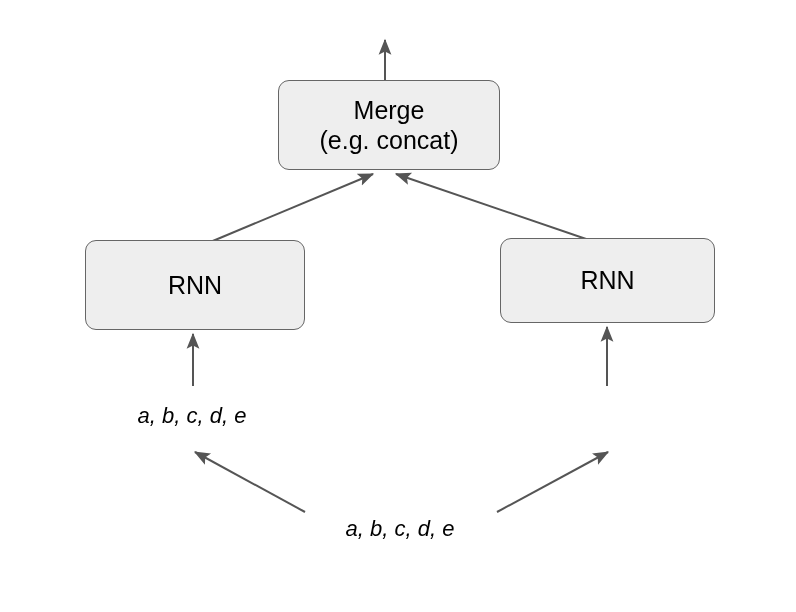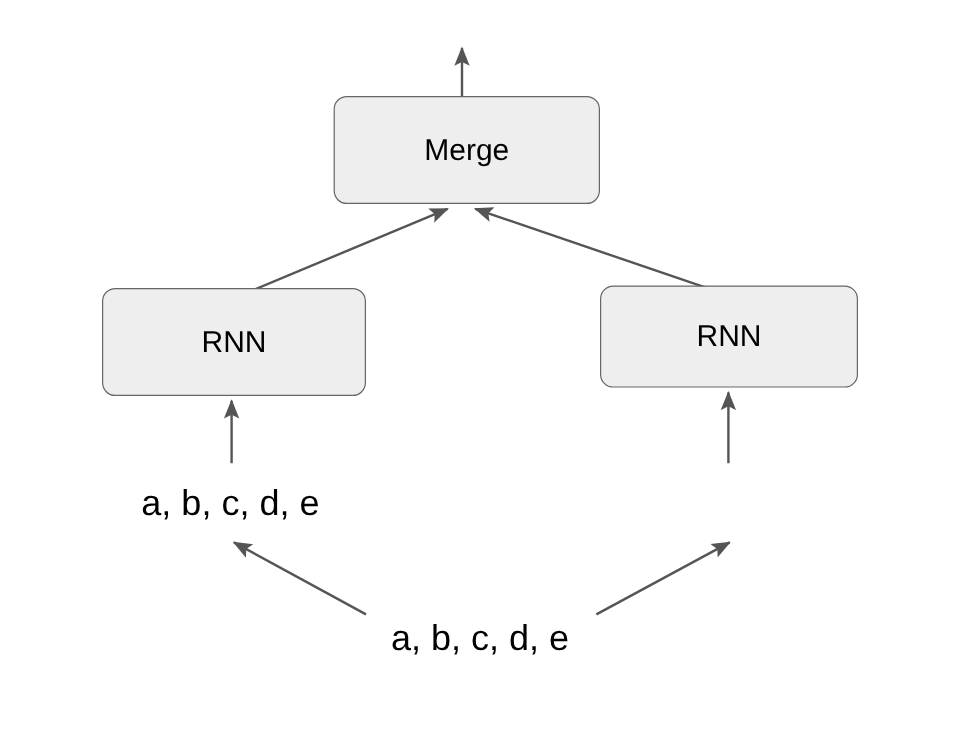--- a/index.html
+++ b/index.html
@@ -65,25 +65,26 @@
     height: 85px;
     font-size: 25px;
   }
   .node-line {
     display: block;
     white-space: nowrap;
     text-align: right;
   }
   .seq-label {
     position: absolute;
-    font-size: 30px;
+    font-size: 22px;
     color: #000000;
     white-space: nowrap;
     text-align: center;
     transform: translateX(-50%);
+    font-style: italic;
   }
   #label-forward-input {
     left: 192px;
     top: 403px;
   }
   #label-backward-input {
     left: 608px;
     top: 403px;
   }
   #label-source-sequence {
@@ -113,20 +114,21 @@
 
     <line x1="607" y1="386" x2="607" y2="327" stroke="#555555" stroke-width="2" marker-end="url(#arrowhead)"></line>
 
     <line x1="305" y1="512" x2="195" y2="452" stroke="#555555" stroke-width="2" marker-end="url(#arrowhead)"></line>
 
     <line x1="497" y1="512" x2="608" y2="452" stroke="#555555" stroke-width="2" marker-end="url(#arrowhead)"></line>
   </svg>
 
   <div class="node-box" id="node-merge">
     <span class="node-line">Merge</span>
+    <span class="node-line">(e.g. concat)</span>
   </div>
 
   <div class="node-box" id="node-rnn-forward">
     <span class="node-line">RNN</span>
   </div>
 
   <div class="node-box" id="node-rnn-backward">
     <span class="node-line">RNN</span>
   </div>
 

